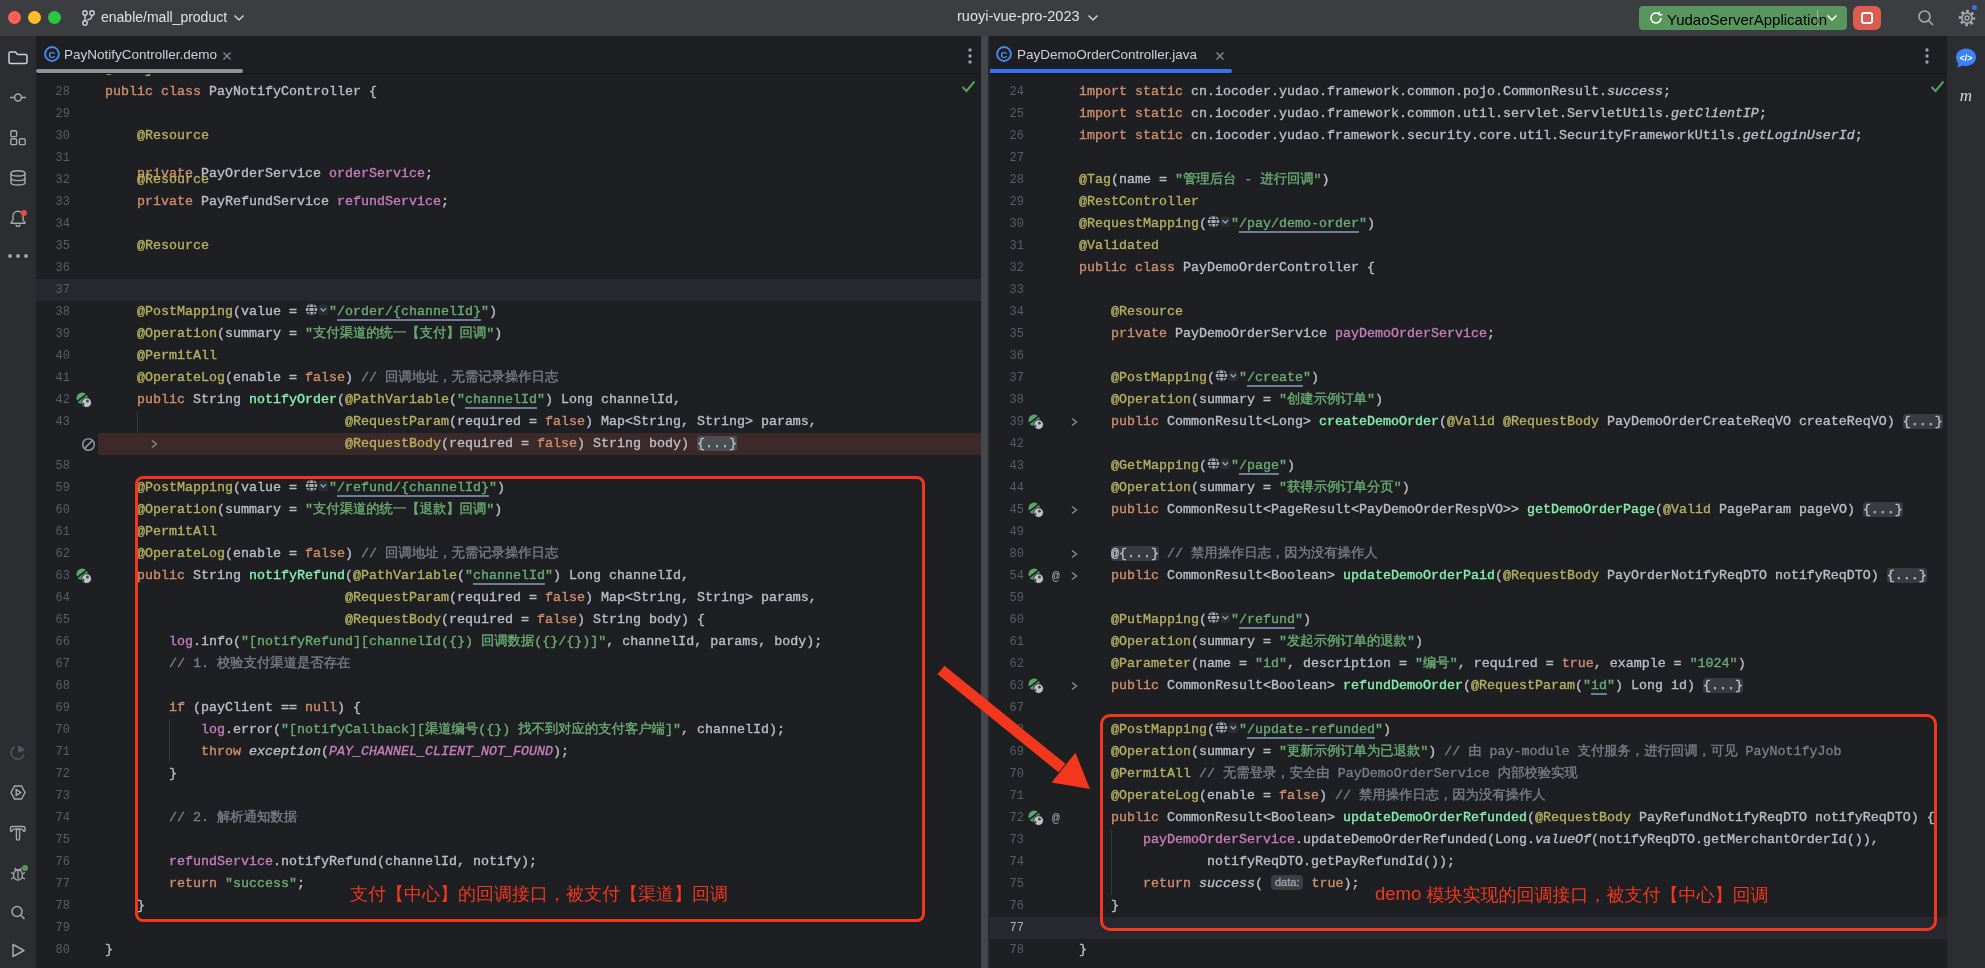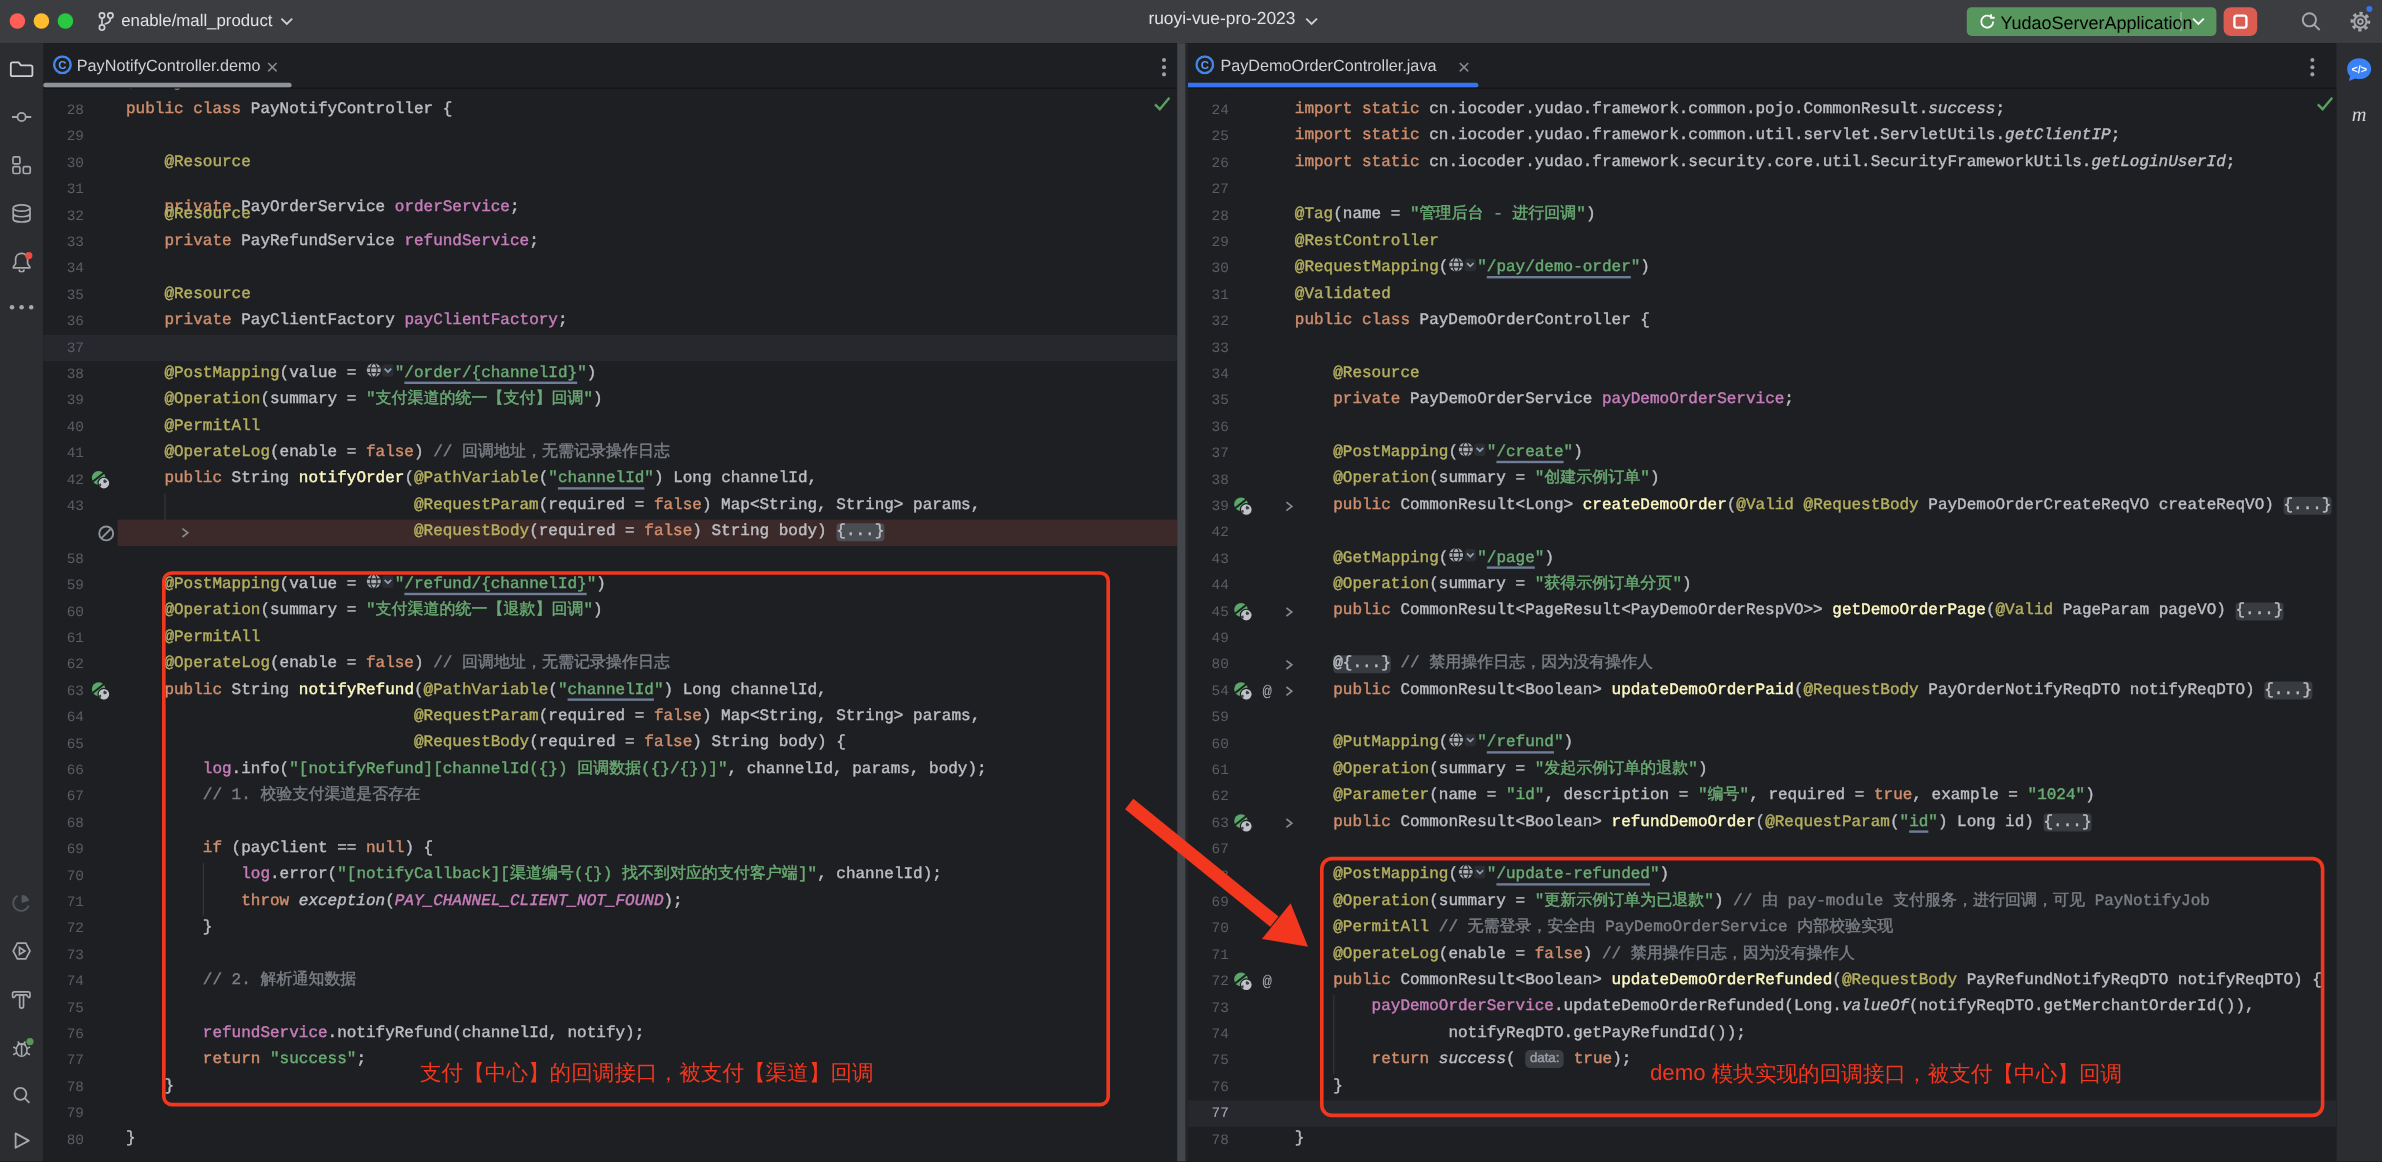--- a/index.html
+++ b/index.html
@@ -15,21 +15,21 @@
 #pane2{left:990px;width:957px}
 .hl{position:absolute;left:0;right:0;height:22px}
 .num{position:absolute;width:34px;text-align:right;font-family:"Liberation Mono",monospace;font-size:12px;line-height:22px;color:#5A5D63}
 .numc{position:absolute;width:34px;text-align:right;font-family:"Liberation Mono",monospace;font-size:12px;line-height:22px;color:#A9ABB2}
 .gic{position:absolute;width:16px;height:22px;display:flex;align-items:center;justify-content:center}
 .code{position:absolute;white-space:pre;font-family:"Liberation Mono",monospace;font-size:13.333px;line-height:22px;color:#BCBEC4;-webkit-text-stroke:0.35px currentColor}
 .code .k{color:#CF8E6D}
 .code .a{color:#B5AF60}
 .code .s{color:#6AAB73}
 .code .su{color:#6AAB73;text-decoration:underline;text-decoration-color:#6F7D96;text-decoration-thickness:1.5px;text-underline-offset:3.5px}
-.code .m{color:#fef9c3}
+.code .m{color:#86efac}
 .code .f{color:#C77DBB}
 .code .c{color:#7A7E85}
 .code .it{font-style:italic}
 .code .cp{color:#C77DBB;font-style:italic}
 .code .w{color:#BCBEC4}
 .j{display:inline-block;overflow:hidden;vertical-align:top}
 .fold{background:#383B40;border-radius:3px;color:#BCBEC4}
 .gi{display:inline-block;width:24px;vertical-align:-2px}
 .pill{display:inline-block;background:#3B3E42;border-radius:4px;color:#9DA0A8;font-size:11px;line-height:15px;padding:0 4px;vertical-align:1px;font-family:"Liberation Sans",sans-serif}
 .redbox{position:absolute;border:3px solid #F3371E;z-index:5}
@@ -215,21 +215,20 @@
     <div class="num" style="top:73px">31</div>
     <div class="code" style="top:89px;left:69px"><span class="w">&nbsp;&nbsp;&nbsp;&nbsp;</span><span class="k">private&nbsp;</span><span class="w">PayOrderService&nbsp;</span><span class="f">orderService</span><span class="w">;</span></div>
     <div class="num" style="top:95px">32</div>
     <div class="code" style="top:95px;left:69px"><span class="w">&nbsp;&nbsp;&nbsp;&nbsp;</span><span class="a">@Resource</span></div>
     <div class="num" style="top:117px">33</div>
     <div class="code" style="top:117px;left:69px"><span class="w">&nbsp;&nbsp;&nbsp;&nbsp;</span><span class="k">private&nbsp;</span><span class="w">PayRefundService&nbsp;</span><span class="f">refundService</span><span class="w">;</span></div>
     <div class="num" style="top:139px">34</div>
     <div class="num" style="top:161px">35</div>
     <div class="code" style="top:161px;left:69px"><span class="w">&nbsp;&nbsp;&nbsp;&nbsp;</span><span class="a">@Resource</span></div>
     <div class="num" style="top:183px">36</div>
-    <div class="code" style="top:183px;left:69px"><span class="w">&nbsp;&nbsp;&nbsp;&nbsp;</span><span class="k">private&nbsp;</span><span class="w">PayClientFactory&nbsp;</span><span class="f">payClientFactory</span><span class="w">;</span></div>
     <div class="hl" style="top:205px;background:#26282E"></div>
     <div class="num" style="top:205px">37</div>
     <div class="num" style="top:227px">38</div>
     <div class="code" style="top:227px;left:69px"><span class="w">&nbsp;&nbsp;&nbsp;&nbsp;</span><span class="a">@PostMapping</span><span class="w">(value&nbsp;=&nbsp;</span><span class="gi"><svg width="23" height="15" viewBox="0 0 23 15">
           <circle cx="6.5" cy="7.5" r="5.8" fill="#A9ACB2"></circle>
           <g fill="none" stroke="#26282B" stroke-width="1.1">
             <ellipse cx="6.5" cy="7.5" rx="2.7" ry="5.8"></ellipse>
             <path d="M1 5.5h11M1 9.5h11"></path>
           </g>
           <rect x="13.5" y="2.5" width="9.5" height="10.5" rx="2.5" fill="#2B2D30"></rect>

